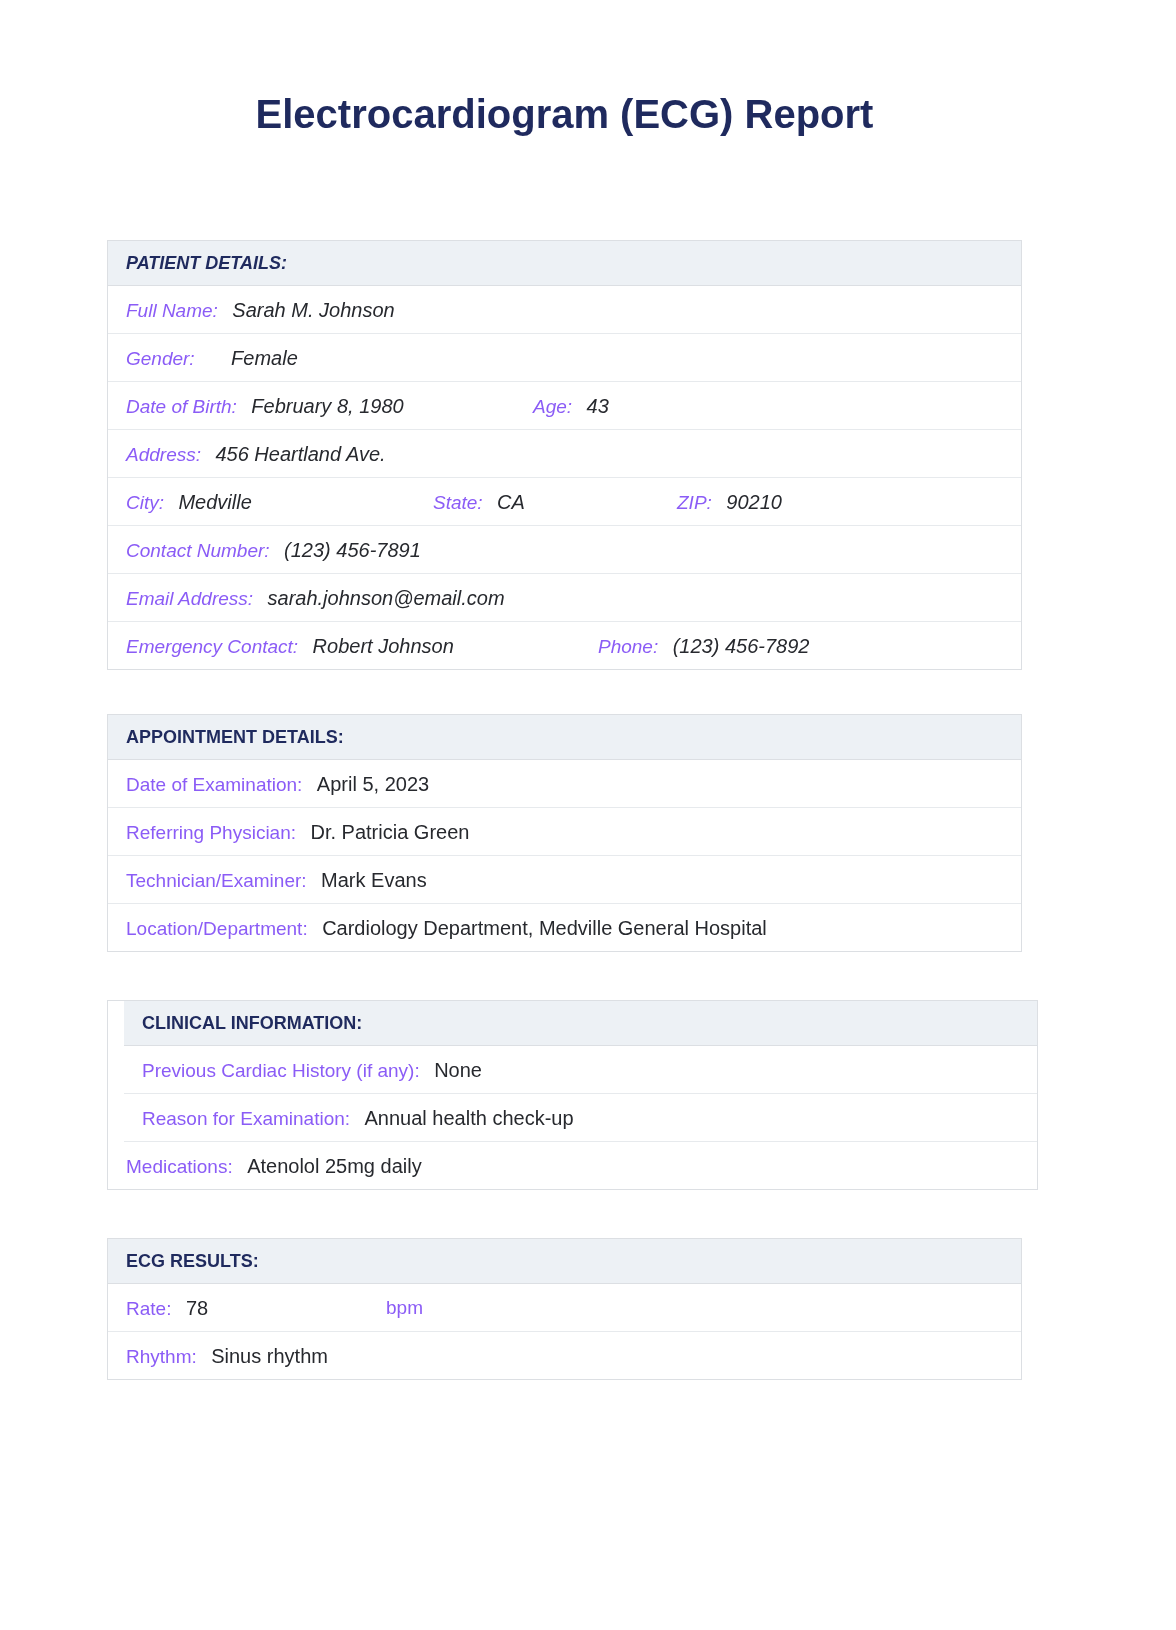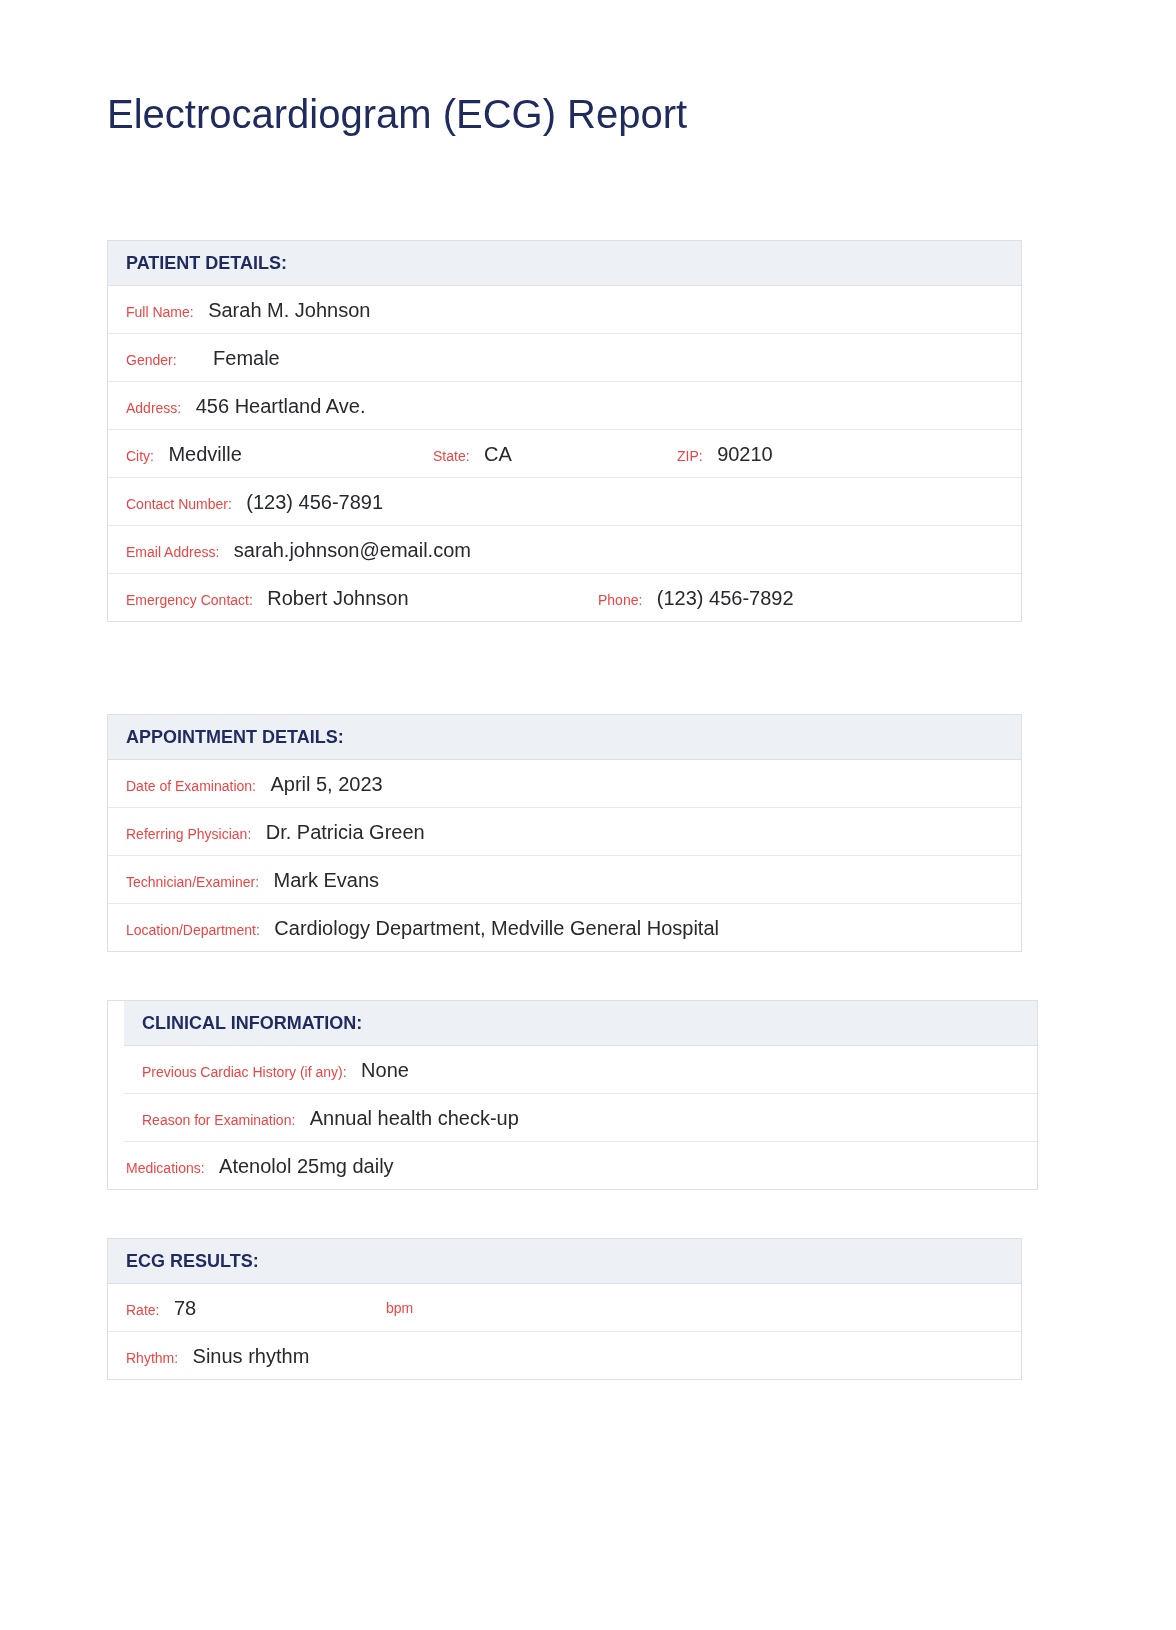--- a/index.html
+++ b/index.html
@@ -16,23 +16,23 @@
     left: 107px;
     top: 0;
     width: 915px;
   }
   .title {
     position: absolute;
     top: 92px;
     left: 0;
     width: 915px;
     margin: 0;
-    text-align: left;
+    text-align: center;
     font-size: 40px;
-    font-weight: normal;
+    font-weight: bold;
     color: #1f2a5e;
     letter-spacing: 0;
   }
   .box {
     position: absolute;
     left: 0;
     width: 913px;
     border: 1px solid #dcdfe3;
     background: #ffffff;
     box-sizing: content-box;
@@ -52,29 +52,29 @@
     border-bottom: 1px solid #e7eaed;
   }
   .row:last-child { border-bottom: none; }
   .field {
     position: absolute;
     top: 50%;
     transform: translateY(-50%);
     white-space: nowrap;
   }
   .label {
-    font-size: 14px;
-    color: #ef4444;
+    font-size: 19px;
+    color: #8b5cf6;
     margin-right: 10px;
   }
   .value {
     font-size: 20px;
     color: #27292e;
   }
-  .sec-patient      { top: 240px; }
+  .sec-patient      { top: 240px; font-style: italic; }
   .sec-appointment  { top: 714px; }
   .sec-clinical     { top: 1000px; padding-left: 16px; }
   .sec-ecg          { top: 1238px; }
 </style>
 </head>
 <body>
 
 <div class="page">
   <div class="doc">
 
@@ -90,20 +90,30 @@
         </span>
       </div>
 
       <div class="row">
         <span class="field" style="left:18px">
           <span class="label">Gender:</span>
           <span class="value" style="margin-left:22px">Female</span>
         </span>
       </div>
 
+      <div class="row">
+        <span class="field" style="left:18px">
+          <span class="label">Date of Birth:</span>
+          <span class="value">February 8, 1980</span>
+        </span>
+        <span class="field" style="left:425px">
+          <span class="label">Age:</span>
+          <span class="value">43</span>
+        </span>
+      </div>
 
       <div class="row">
         <span class="field" style="left:18px">
           <span class="label">Address:</span>
           <span class="value">456 Heartland Ave.</span>
         </span>
       </div>
 
       <div class="row">
         <span class="field" style="left:18px">

